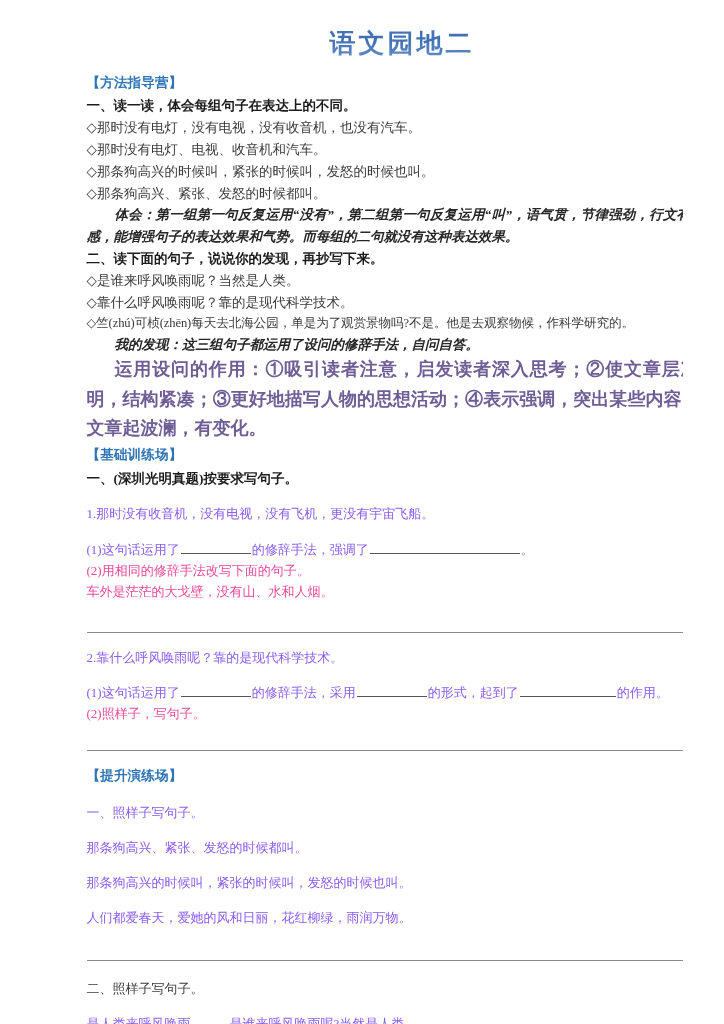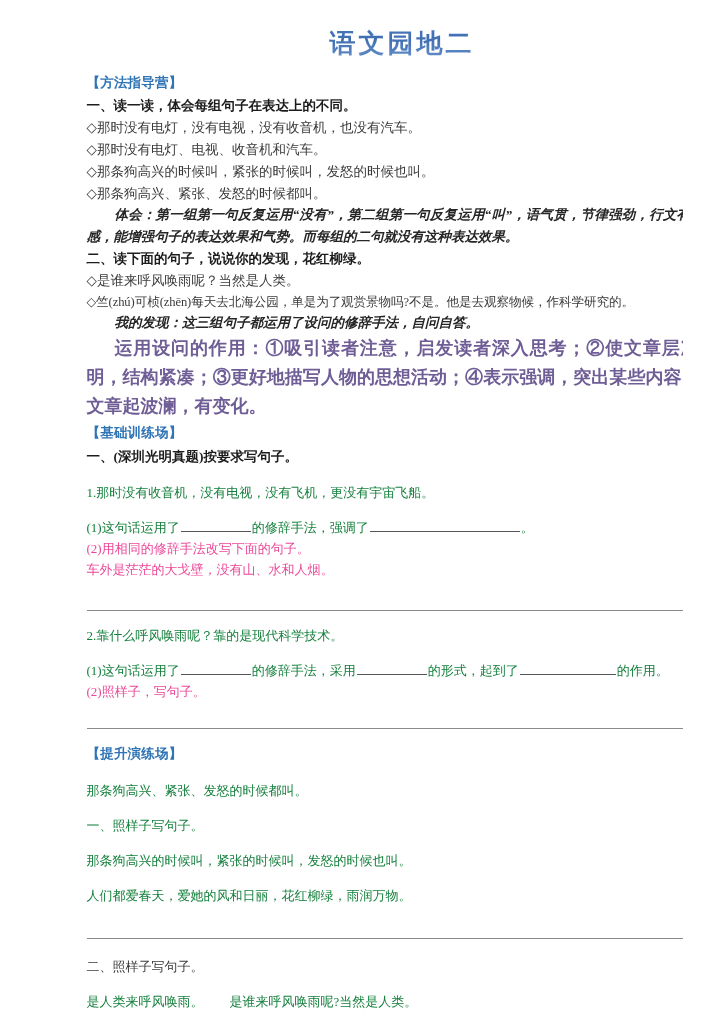--- a/index.html
+++ b/index.html
@@ -103,21 +103,21 @@
   
   .ln {
     font-size: 13px;
     line-height: 1.62;
     color: #ec4899;
     margin: 0;
   }
   .ln-sp {
     font-size: 13px;
     line-height: 1.62;
-    color: #15803d;
+    color: #8b5cf6;
     margin: 14px 0 0 0;
   }
   .ln-sp2 {
     font-size: 13px;
     line-height: 1.62;
     color: #3a3a3a;
     margin: 17px 0 0 0;
   }
 
   
@@ -155,22 +155,23 @@
 
     <div class="sec-head">【方法指导营】</div>
 
     <p class="q-head">一、读一读，体会每组句子在表达上的不同。</p>
     <p class="ex">◇那时没有电灯，没有电视，没有收音机，也没有汽车。</p>
     <p class="ex">◇那时没有电灯、电视、收音机和汽车。</p>
     <p class="ex">◇那条狗高兴的时候叫，紧张的时候叫，发怒的时候也叫。</p>
     <p class="ex">◇那条狗高兴、紧张、发怒的时候都叫。</p>
     <p class="note-dark">体会：第一组第一句反复运用“没有”，第二组第一句反复运用“叫”，语气贯，节律强劲，行文有节奏感，能增强句子的表达效果和气势。而每组的二句就没有这种表达效果。</p>
 
-    <p class="q-head">二、读下面的句子，说说你的发现，花红柳绿。</p>
+    <p class="q-head">二、读下面的句子，说说你的发现，再抄写下来。</p>
     <p class="ex">◇是谁来呼风唤雨呢？当然是人类。</p>
+    <p class="ex">◇靠什么呼风唤雨呢？靠的是现代科学技术。</p>
     <p class="ex-small">◇竺(zhú)可桢(zhēn)每天去北海公园，单是为了观赏景物吗?不是。他是去观察物候，作科学研究的。</p>
     <p class="note-dark">我的发现：这三组句子都运用了设问的修辞手法，自问自答。</p>
     <p class="note-purple">运用设问的作用：①吸引读者注意，启发读者深入思考；②使文章层次分明，结构紧凑；③更好地描写人物的思想活动；④表示强调，突出某些内容，使文章起波澜，有变化。</p>
 
     <div class="sec-head">【基础训练场】</div>
 
     <p class="q-head">一、(深圳光明真题)按要求写句子。</p>
     <p class="ln-sp">1.那时没有收音机，没有电视，没有飞机，更没有宇宙飞船。</p>
 
     <p class="ln-sp">
@@ -188,22 +189,22 @@
       <span>(1)这句话运用了</span><span class="blank b-md"></span><span>的修辞手法，采用</span><span class="blank b-md"></span><span>的形式，起到了</span><span class="blank b-lg"></span><span>的作用。</span>
     </p>
 
     <p class="ln">(2)照样子，写句子。</p>
 
     <hr class="rule rule-gap-b">
 
     <div class="spacer-md"></div>
     <div class="sec-head">【提升演练场】</div>
 
+    <p class="ln-sp">一、照样子写句子。</p>
     <p class="ln-sp">那条狗高兴、紧张、发怒的时候都叫。</p>
-    <p class="ln-sp">一、照样子写句子。</p>
     <p class="ln-sp">那条狗高兴的时候叫，紧张的时候叫，发怒的时候也叫。</p>
     <p class="ln-sp">人们都爱春天，爱她的风和日丽，花红柳绿，雨润万物。</p>
 
     <hr class="rule rule-gap-c">
 
     <p class="ln-sp2">二、照样子写句子。</p>
     <p class="ln-sp">是人类来呼风唤雨。　　是谁来呼风唤雨呢?当然是人类。</p>
     <p class="ln-sp">飞机靠雷达在夜间安全飞行。</p>
 
   </div>

